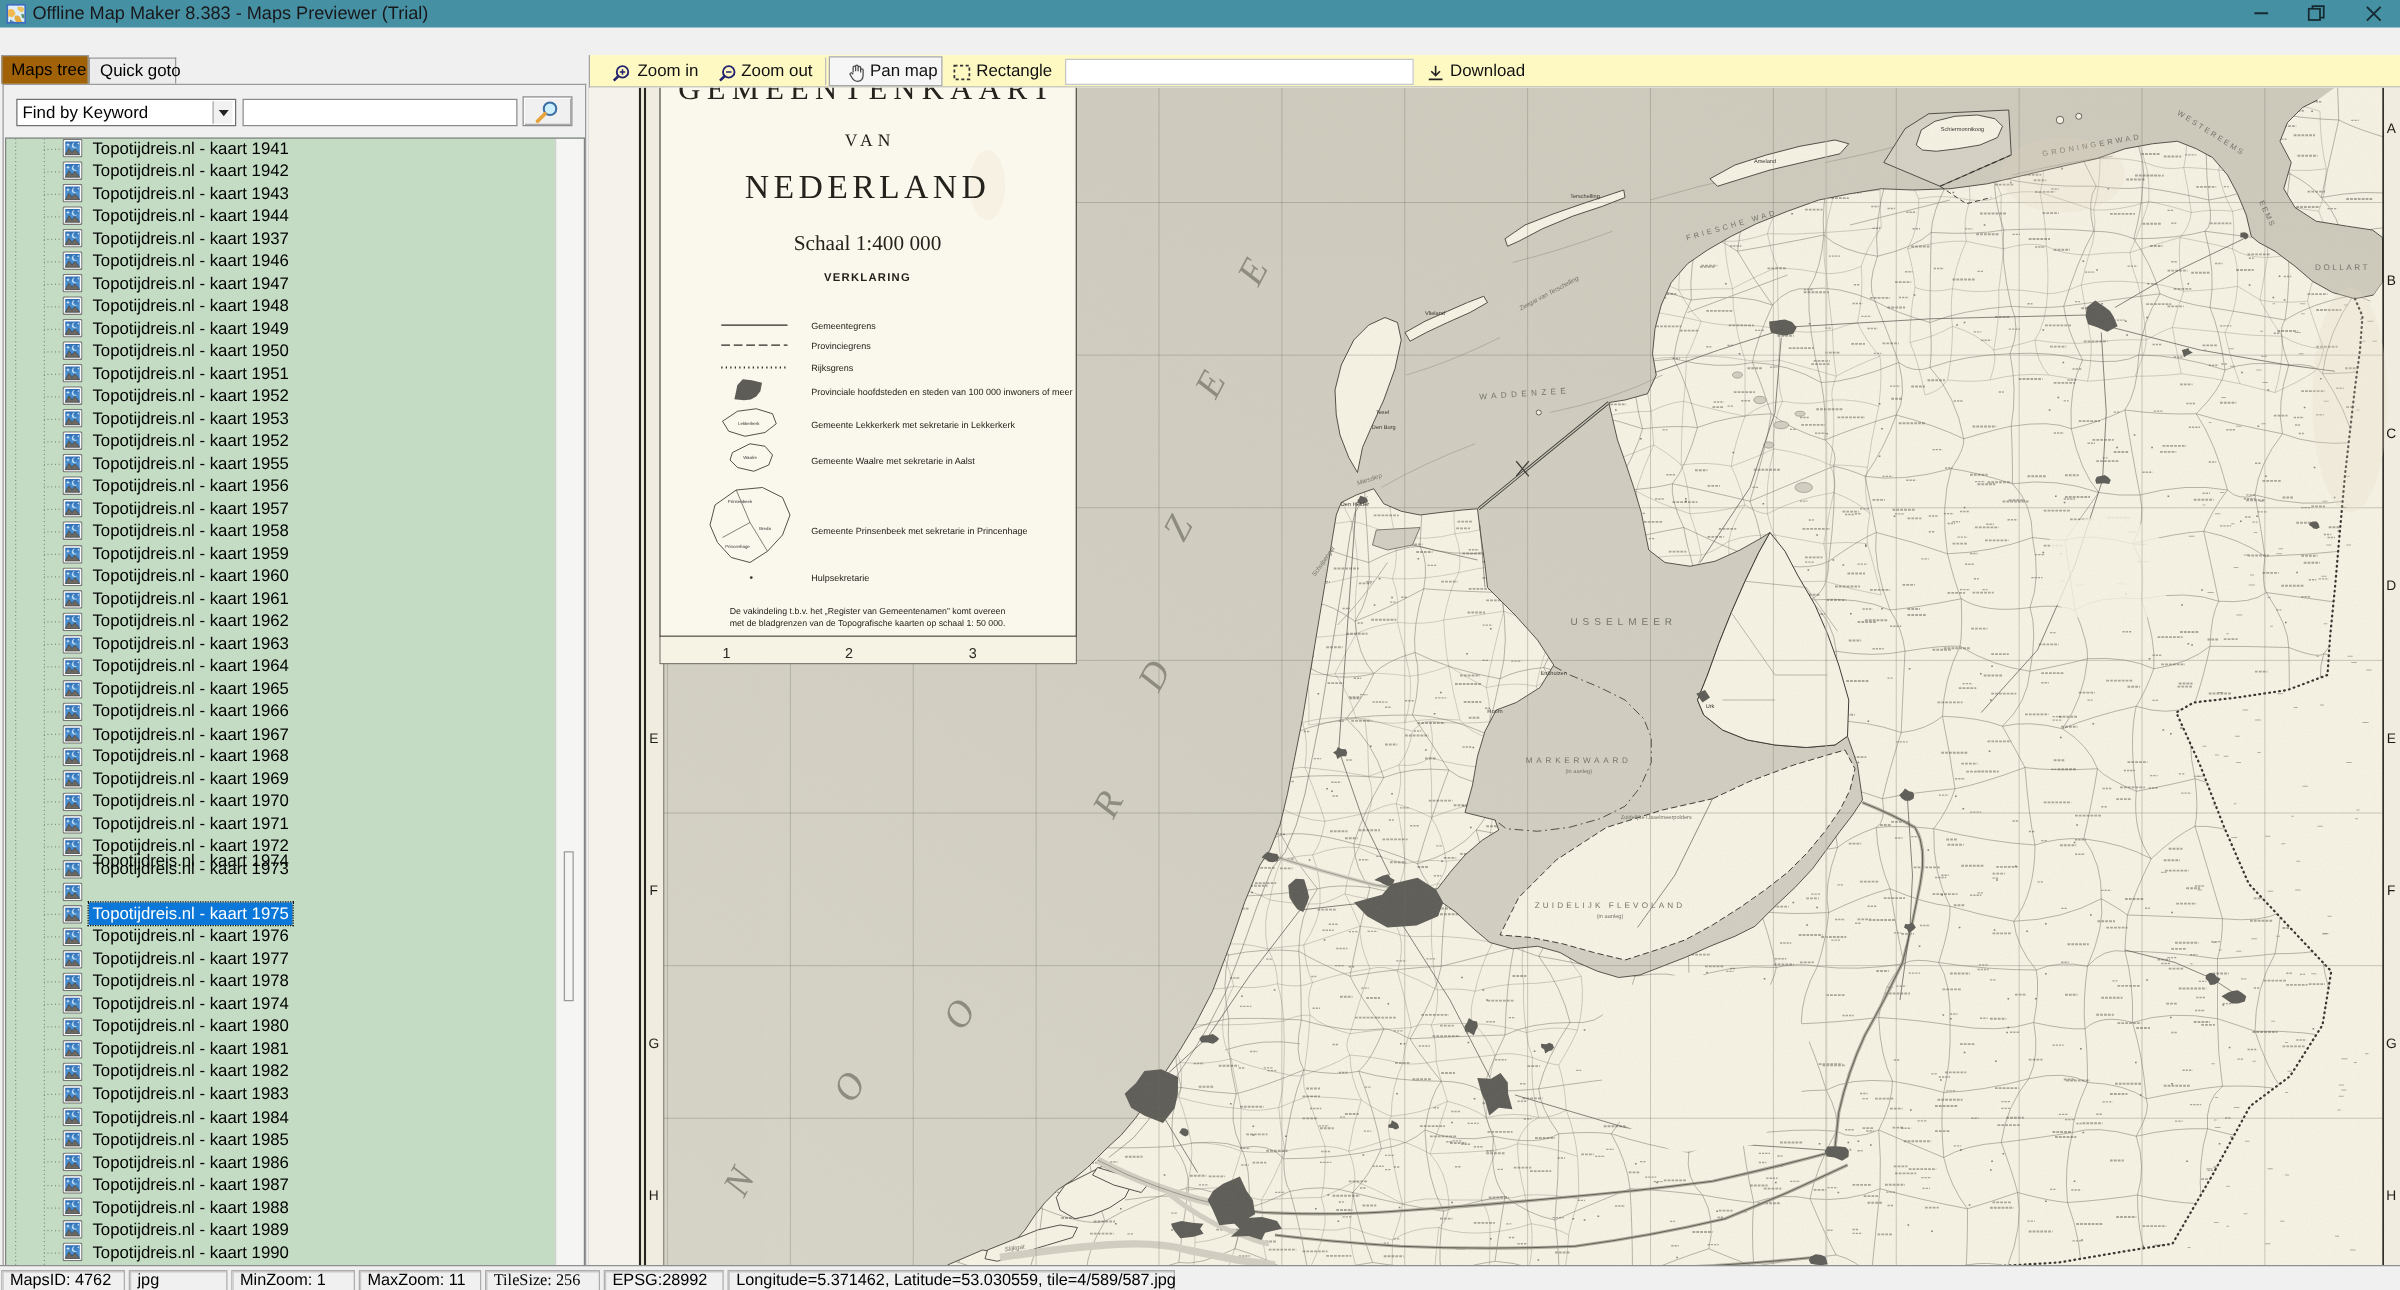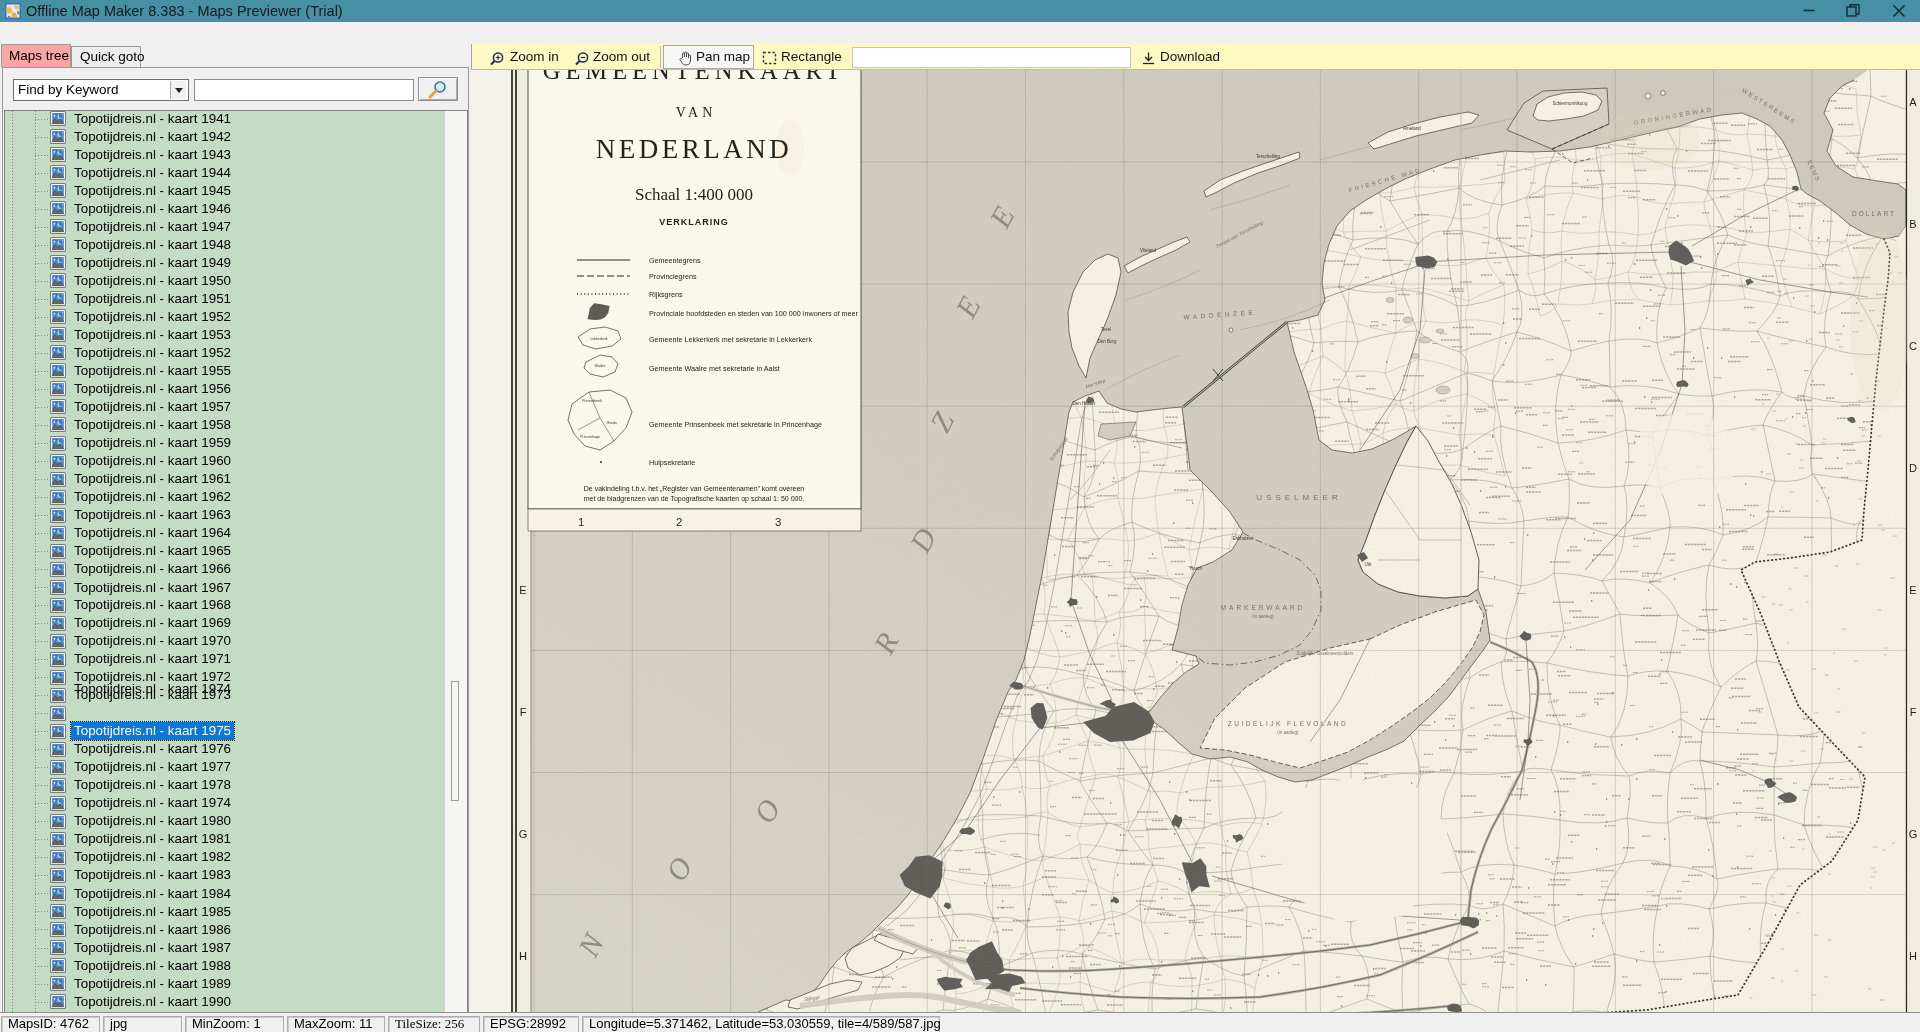--- a/index.html
+++ b/index.html
@@ -4,21 +4,21 @@
 html,body { width:1920px; height:1032px; overflow:hidden; font-family:"Liberation Sans", sans-serif; }
 #root { position:relative; width:1920px; height:1032px; background:#f0f0f0; }
 #titlebar { position:absolute; left:0; top:0; width:1920px; height:22px; background:#4690a4; }
 #appicon { position:absolute; left:5px; top:3px; width:16px; height:16px; }
 #title { position:absolute; left:26px; top:3px; font-size:14.5px; color:#18181a; }
 .winbtn { position:absolute; top:0; width:30px; height:22px; color:#1c2f36; font-size:13px; text-align:center; line-height:22px; }
 #menubar { position:absolute; left:0; top:22px; width:1920px; height:22px; background:#fff; }
 .mi { position:absolute; top:3px; font-size:14px; color:#1a1a1a; }
 .mi u { text-decoration:underline; }
 #panel { position:absolute; left:0; top:44px; width:471px; height:968px; background:#f0f0f0; }
-#tab1 { position:absolute; left:1px; top:0px; width:70px; height:23px; background:#fca5a5; border:1px solid #9a9a9a; border-bottom:none; font-size:13.5px; padding:3px 0 0 7px; z-index:2; white-space:nowrap; }
+#tab1 { position:absolute; left:1px; top:0px; width:70px; height:23px; background:#a16207; border:1px solid #9a9a9a; border-bottom:none; font-size:13.5px; padding:3px 0 0 7px; z-index:2; white-space:nowrap; }
 #tab2 { position:absolute; left:71px; top:2px; width:70px; height:21px; background:#ececec; border:1px solid #9a9a9a; border-bottom:none; font-size:13.5px; padding:2px 0 0 8px; white-space:nowrap; }
 #page { position:absolute; left:2px; top:23px; width:467px; height:988px; border:1px solid #9a9a9a; border-bottom:none; background:#f0f0f0; }
 #combo { position:absolute; left:13px; top:35px; width:176px; height:22px; background:#fff; border:1px solid #707070; font-size:13.5px; padding:2px 0 0 4px; }
 #comboarr { position:absolute; left:156px; top:1px; width:16px; height:18px; background:#f1f1f1; border-left:1px solid #aaa; }
 #comboarr:after { content:""; position:absolute; left:4px; top:7px; border:4px solid transparent; border-top:5px solid #222; }
 #searchbox { position:absolute; left:194px; top:35px; width:220px; height:22px; background:#fff; border:1px solid #8a8a8a; }
 #searchbtn { position:absolute; left:418px; top:33px; width:40px; height:24px; background:#f0f0f0; border:1px solid #8f8f8f; box-shadow:inset 1px 1px 0 #fff, inset -1px -1px 0 #a9a9a9; }
 #tree { position:absolute; left:4px; top:66px; width:464px; height:945px; background:#c3dcc3; border:1px solid #828282; overflow:hidden; }
 #scroll { position:absolute; right:0; top:0; width:23px; height:943px; background:#f5f5f3; border-left:1px solid #d0d0d0; }
 #thumb { position:absolute; left:6px; top:570px; width:8px; height:120px; border:1px solid #9a9a9a; background:#f5f5f3; }
@@ -111,21 +111,21 @@
         <div class="trow" style="top:34.6px">Topotijdreis.nl - kaart 1943</div>
 <div class="stub" style="top:62px"></div>
         <svg class="ticon" style="top:54.2px" width="16" height="15">
           <use href="#imgicon"></use>
         </svg>
         <div class="trow" style="top:52.7px">Topotijdreis.nl - kaart 1944</div>
 <div class="stub" style="top:80px"></div>
         <svg class="ticon" style="top:72.2px" width="16" height="15">
           <use href="#imgicon"></use>
         </svg>
-        <div class="trow" style="top:70.7px">Topotijdreis.nl - kaart 1945</div>
+        <div class="trow" style="top:70.7px">Topotijdreis.nl - kaart 1937</div>
 <div class="stub" style="top:98px"></div>
         <svg class="ticon" style="top:90.2px" width="16" height="15">
           <use href="#imgicon"></use>
         </svg>
         <div class="trow" style="top:88.7px">Topotijdreis.nl - kaart 1946</div>
 <div class="stub" style="top:116px"></div>
         <svg class="ticon" style="top:108.2px" width="16" height="15">
           <use href="#imgicon"></use>
         </svg>
         <div class="trow" style="top:106.7px">Topotijdreis.nl - kaart 1947</div>

